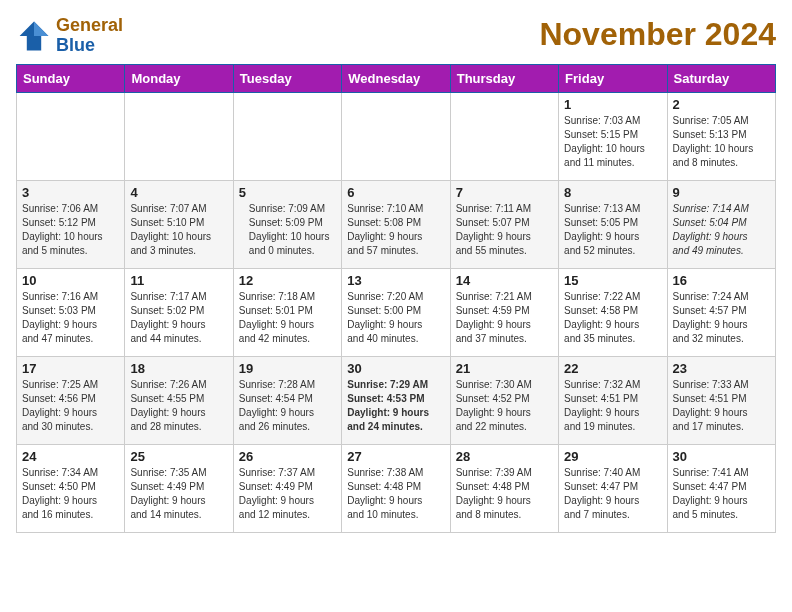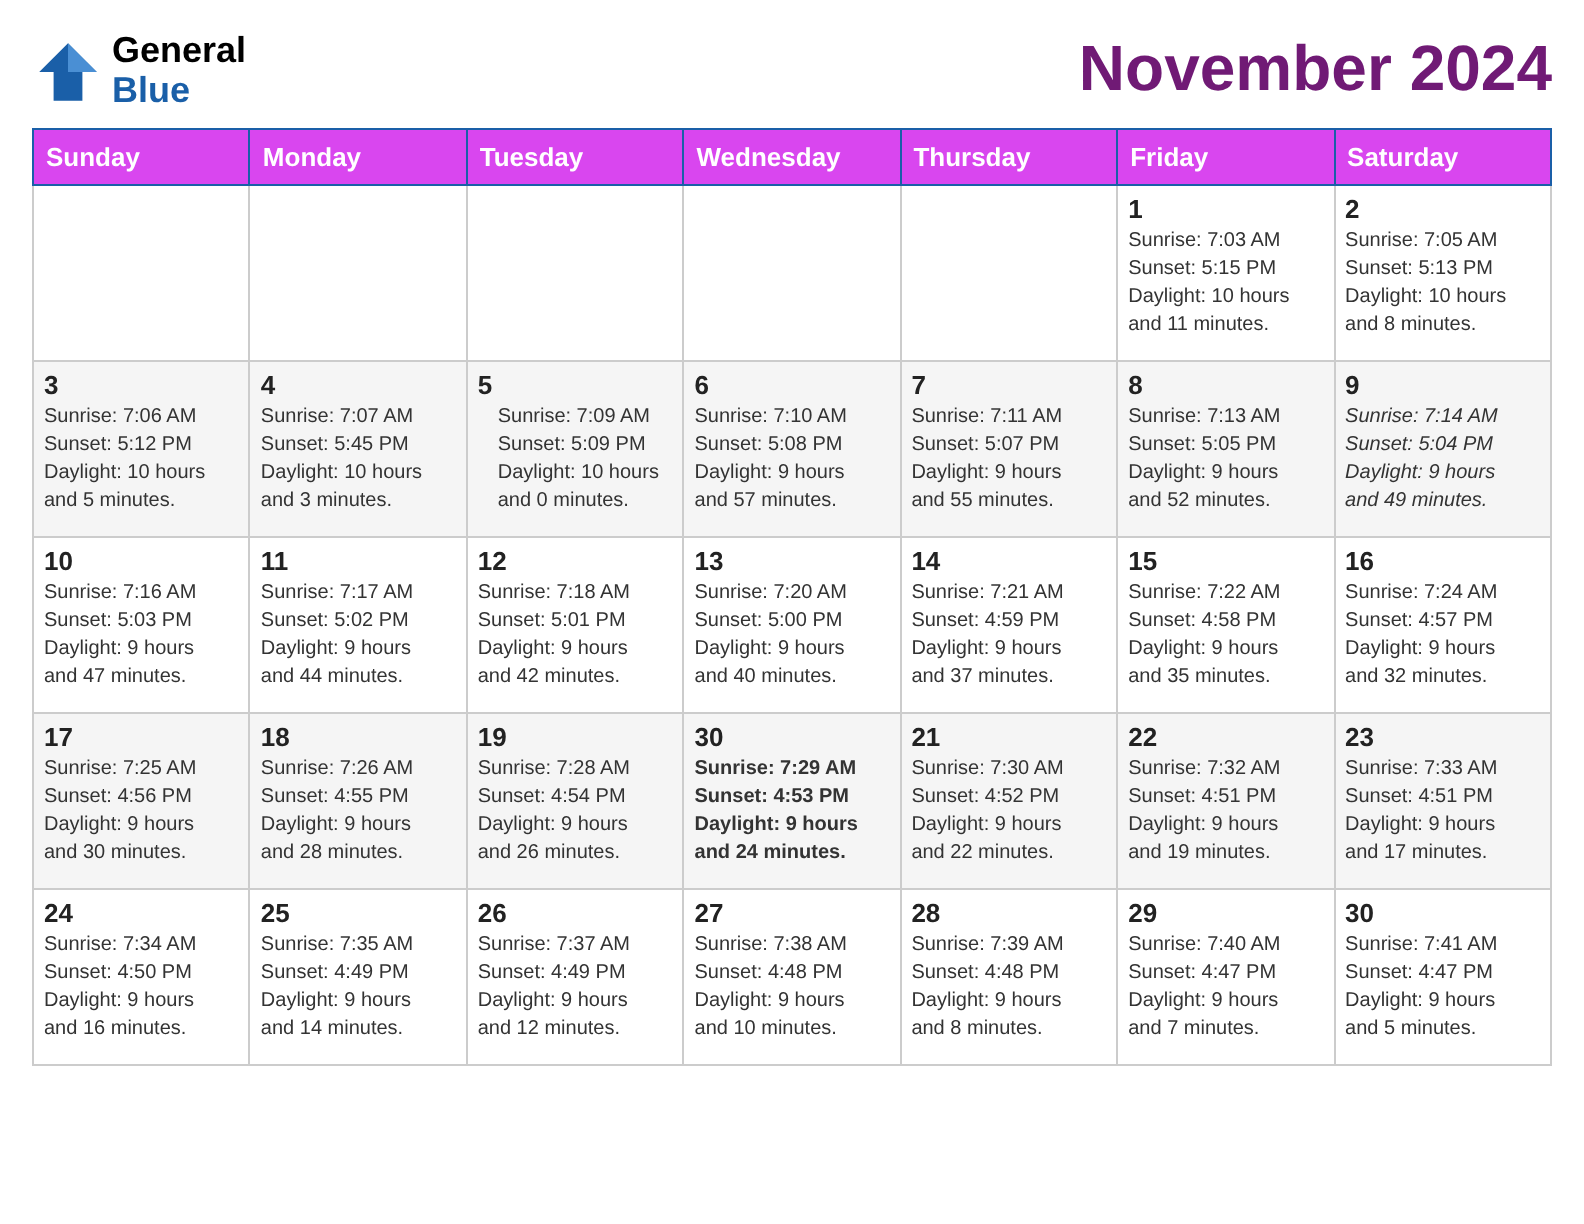--- a/index.html
+++ b/index.html
@@ -19,45 +19,45 @@
     .logo {
       display: flex;
       align-items: center;
       gap: 4px;
     }
     .logo-text {
       font-size: 18px;
       font-weight: bold;
       line-height: 1.1;
     }
-    .logo-text .general { color: #000000; }
+    .logo-text .general { color: #a16207; }
     .logo-text .blue { color: #1a5fa8; }
     .logo-icon {
       width: 36px;
       height: 36px;
     }
     .title-area {
       text-align: right;
     }
     .month-year {
       font-size: 32px;
       font-weight: bold;
-      color: #701a75;
+      color: #a16207;
     }
     .location {
       font-size: 16px;
       color: #555;
     }
     table {
       width: 100%;
       border-collapse: collapse;
       table-layout: fixed;
     }
     thead th {
-      background: #d946ef;
+      background: #a21caf;
       color: #fff;
       text-align: left;
       padding: 6px 6px;
       font-size: 13px;
       font-weight: bold;
       border: 1px solid #1a5fa8;
     }
     tbody td {
       border: 1px solid #ccc;
       vertical-align: top;
@@ -145,21 +145,21 @@
         <td>
           <div class="day-number">3</div>
           <div class="day-info" style="white-space: pre-line;">Sunrise: 7:06 AM
 Sunset: 5:12 PM
 Daylight: 10 hours
 and 5 minutes.</div>
         </td>
         <td>
           <div class="day-number">4</div>
           <div class="day-info" style="white-space: pre-line;">Sunrise: 7:07 AM
-Sunset: 5:45 PM
+Sunset: 5:10 PM
 Daylight: 10 hours
 and 3 minutes.</div>
         </td>
         <td>
           <div class="day-number">5</div>
           <div class="day-info" style="white-space: pre-line; margin-left: 10px;">Sunrise: 7:09 AM
 Sunset: 5:09 PM
 Daylight: 10 hours
 and 0 minutes.</div>
         </td>

